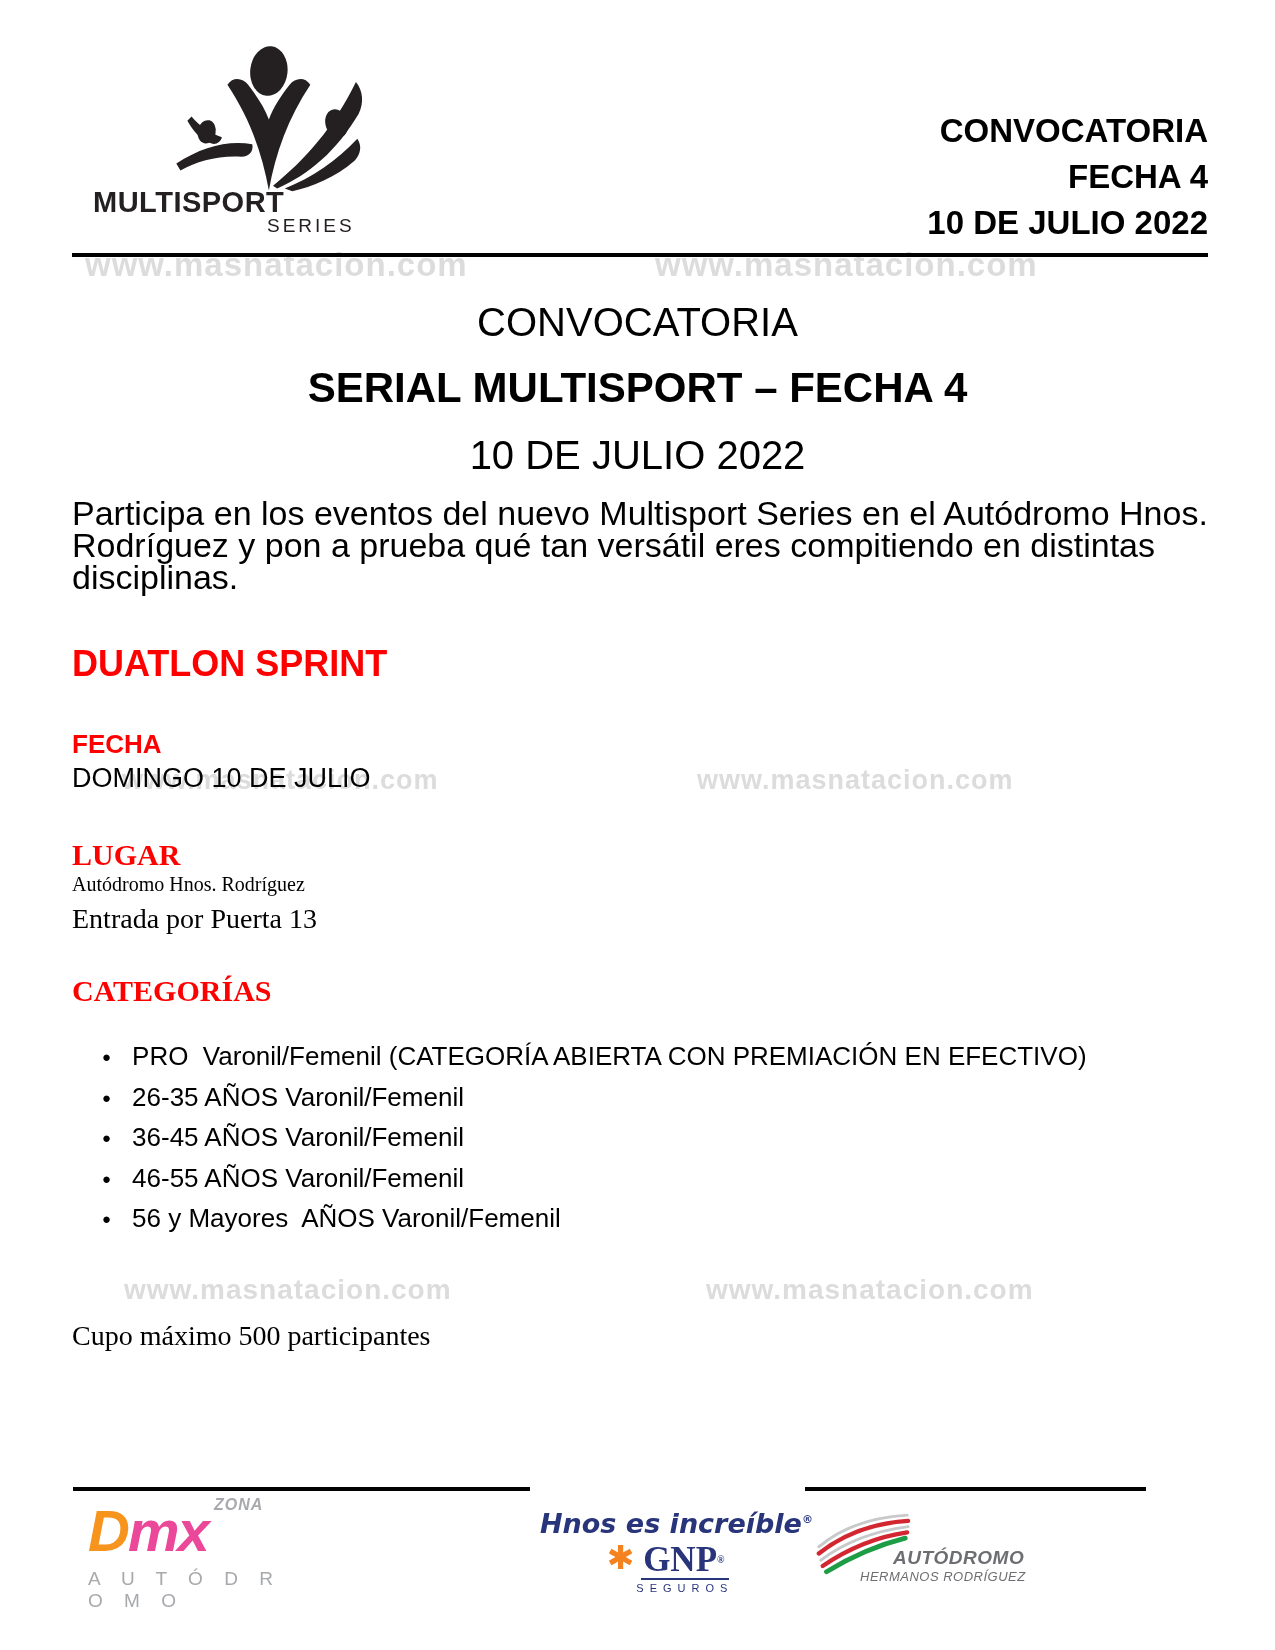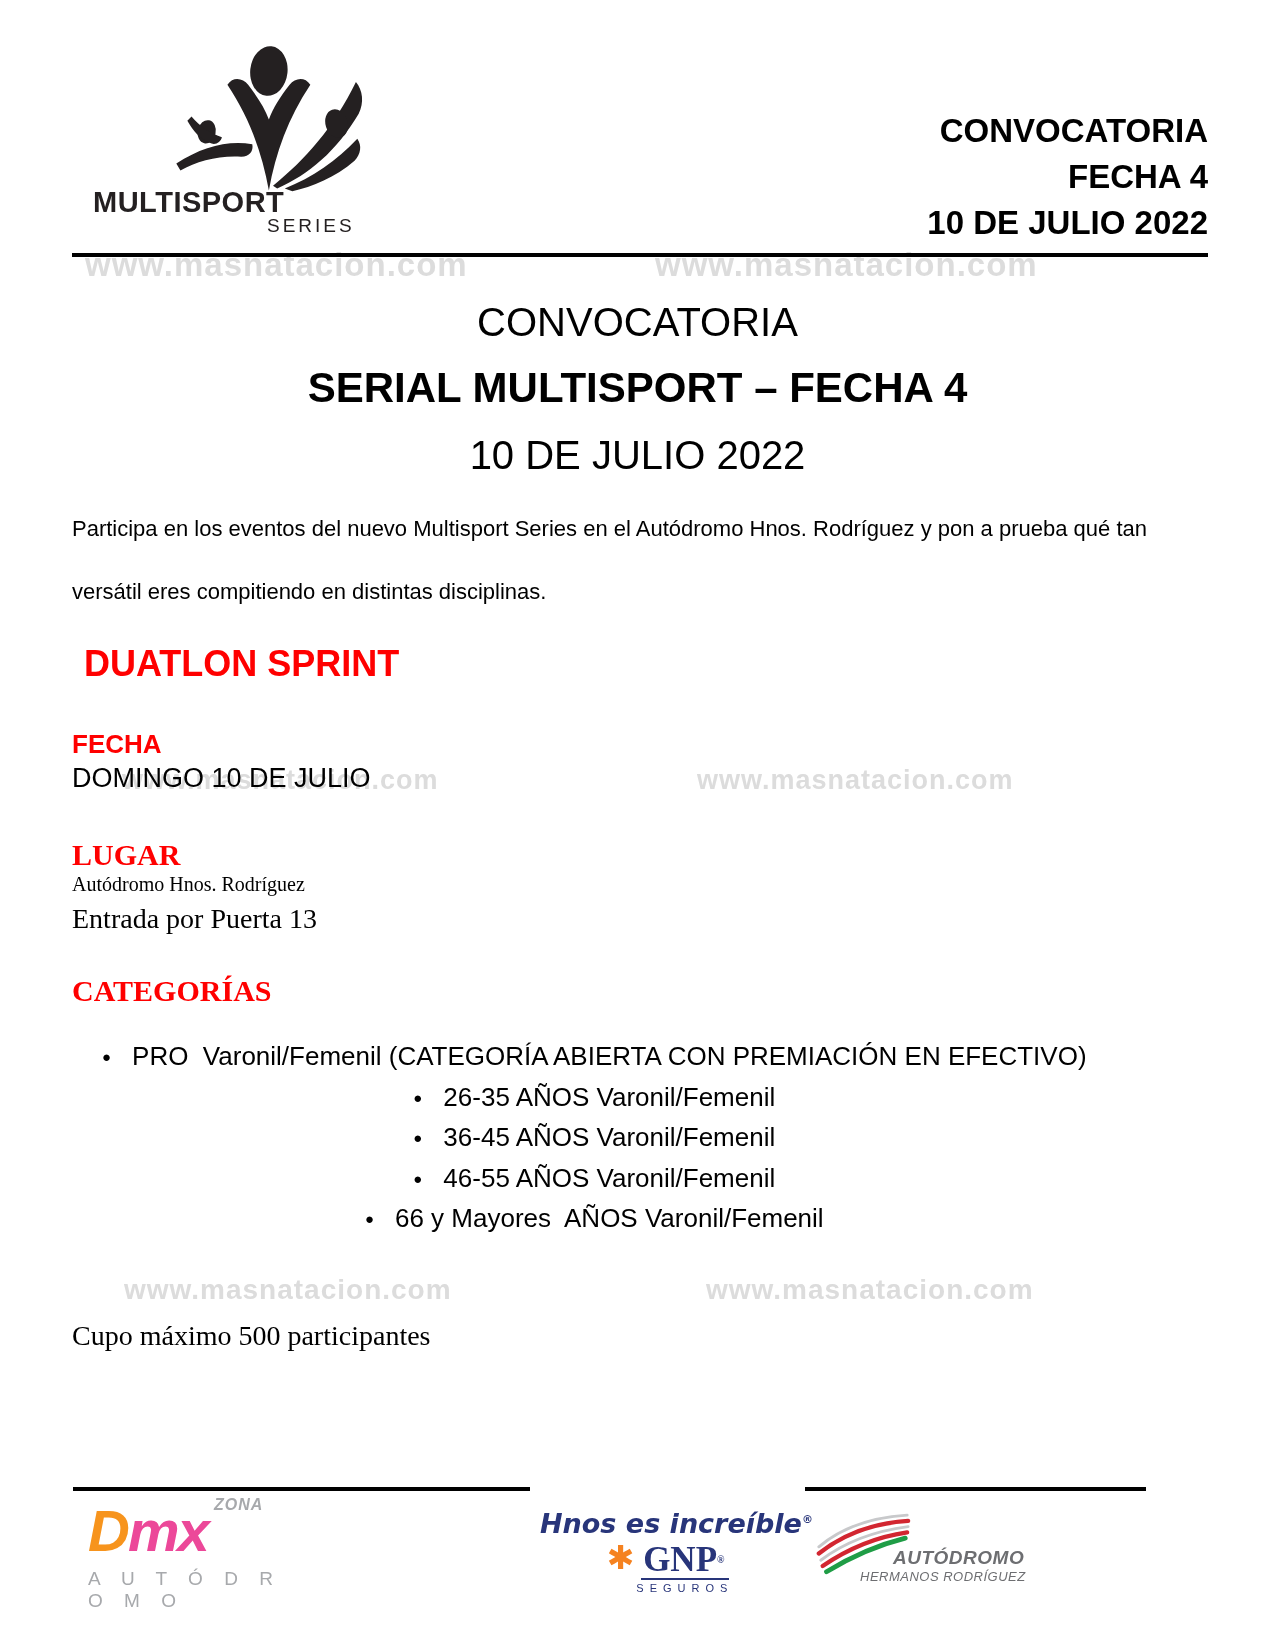--- a/index.html
+++ b/index.html
@@ -43,30 +43,30 @@
     position:absolute;right:67px;top:108px;
     text-align:right;font-weight:bold;font-size:33px;line-height:46px;
   }
   .hdr-rule{position:absolute;left:72px;top:253px;width:1136px;height:4px;background:#000;}
   
   .title-line{position:absolute;left:0;right:0;text-align:center;line-height:1.2;}
   .t1{top:298px;font-size:40px;}
   .t2{top:363px;font-size:42px;font-weight:bold;}
   .t3{top:431px;font-size:40px;}
   
-  .intro{position:absolute;left:72px;top:497px;width:1142px;font-size:22px;line-height:63px;}
-  .event-title{position:absolute;left:84px;top:643px;font-size:36px;font-weight:bold;color:#ff0000;}
+  .intro{position:absolute;left:72px;top:497px;width:1142px;font-size:34px;line-height:32px;}
+  .event-title{position:absolute;left:72px;top:643px;font-size:36px;font-weight:bold;color:#ff0000;}
   .fecha-label{position:absolute;left:72px;top:729px;font-size:26px;font-weight:bold;color:#ff0000;}
   .fecha-value{position:absolute;left:72px;top:763px;font-size:27px;}
   .serif{font-family:"Liberation Serif",serif;}
   .lugar-label{position:absolute;left:72px;top:838px;font-size:30px;font-weight:bold;color:#ff0000;}
   .lugar-1{position:absolute;left:72px;top:873px;font-size:20px;}
   .lugar-2{position:absolute;left:72px;top:903px;font-size:28px;}
   .cat-label{position:absolute;left:72px;top:974px;font-size:30px;font-weight:bold;color:#ff0000;}
-  ul.cats{position:absolute;left:102px;top:1038px;margin:0;padding:0;list-style:none;text-align:center;}
+  ul.cats{position:absolute;left:102px;top:1038px;margin:0;padding:0;list-style:none;}
   ul.cats li{font-size:26px;line-height:37.5px;white-space:pre;}
   ul.cats li::before{content:"●";font-size:15px;margin-right:21px;position:relative;top:-3px;}
   .cupo{position:absolute;left:72px;top:1320px;font-size:28px;}
   
   .f-rule{position:absolute;top:1487px;height:4px;background:#000;}
   .f-rule.left{left:73px;width:457px;}
   .f-rule.right{left:805px;width:341px;}
   .dmx{position:absolute;left:88px;top:1496px;width:220px;height:95px;}
   .dmx .zona{position:absolute;left:126px;top:0;font-size:16px;font-weight:bold;font-style:italic;color:#a7a9ac;letter-spacing:1px;}
   .dmx .word{position:absolute;left:0;top:6px;font-size:58px;font-weight:900;font-style:italic;line-height:1;letter-spacing:-2px;}
@@ -138,21 +138,21 @@
     <div class="lugar-label serif">LUGAR</div>
     <div class="lugar-1 serif">Autódromo Hnos. Rodríguez</div>
     <div class="lugar-2 serif">Entrada por Puerta 13</div>
 
     <div class="cat-label serif">CATEGORÍAS</div>
     <ul class="cats">
       <li>PRO  Varonil/Femenil (CATEGORÍA ABIERTA CON PREMIACIÓN EN EFECTIVO)</li>
       <li>26-35 AÑOS Varonil/Femenil</li>
       <li>36-45 AÑOS Varonil/Femenil</li>
       <li>46-55 AÑOS Varonil/Femenil</li>
-      <li>66 y Mayores  AÑOS Varonil/Femenil</li>
+      <li>56 y Mayores  AÑOS Varonil/Femenil</li>
     </ul>
 
     <div class="cupo serif">Cupo máximo 500 participantes</div>
 
     <div class="f-rule left"></div>
     <div class="f-rule right"></div>
 
     <div class="dmx">
       <div class="zona">ZONA</div>
       <div class="word"><span class="d">D</span><span class="mx">mx</span></div>

